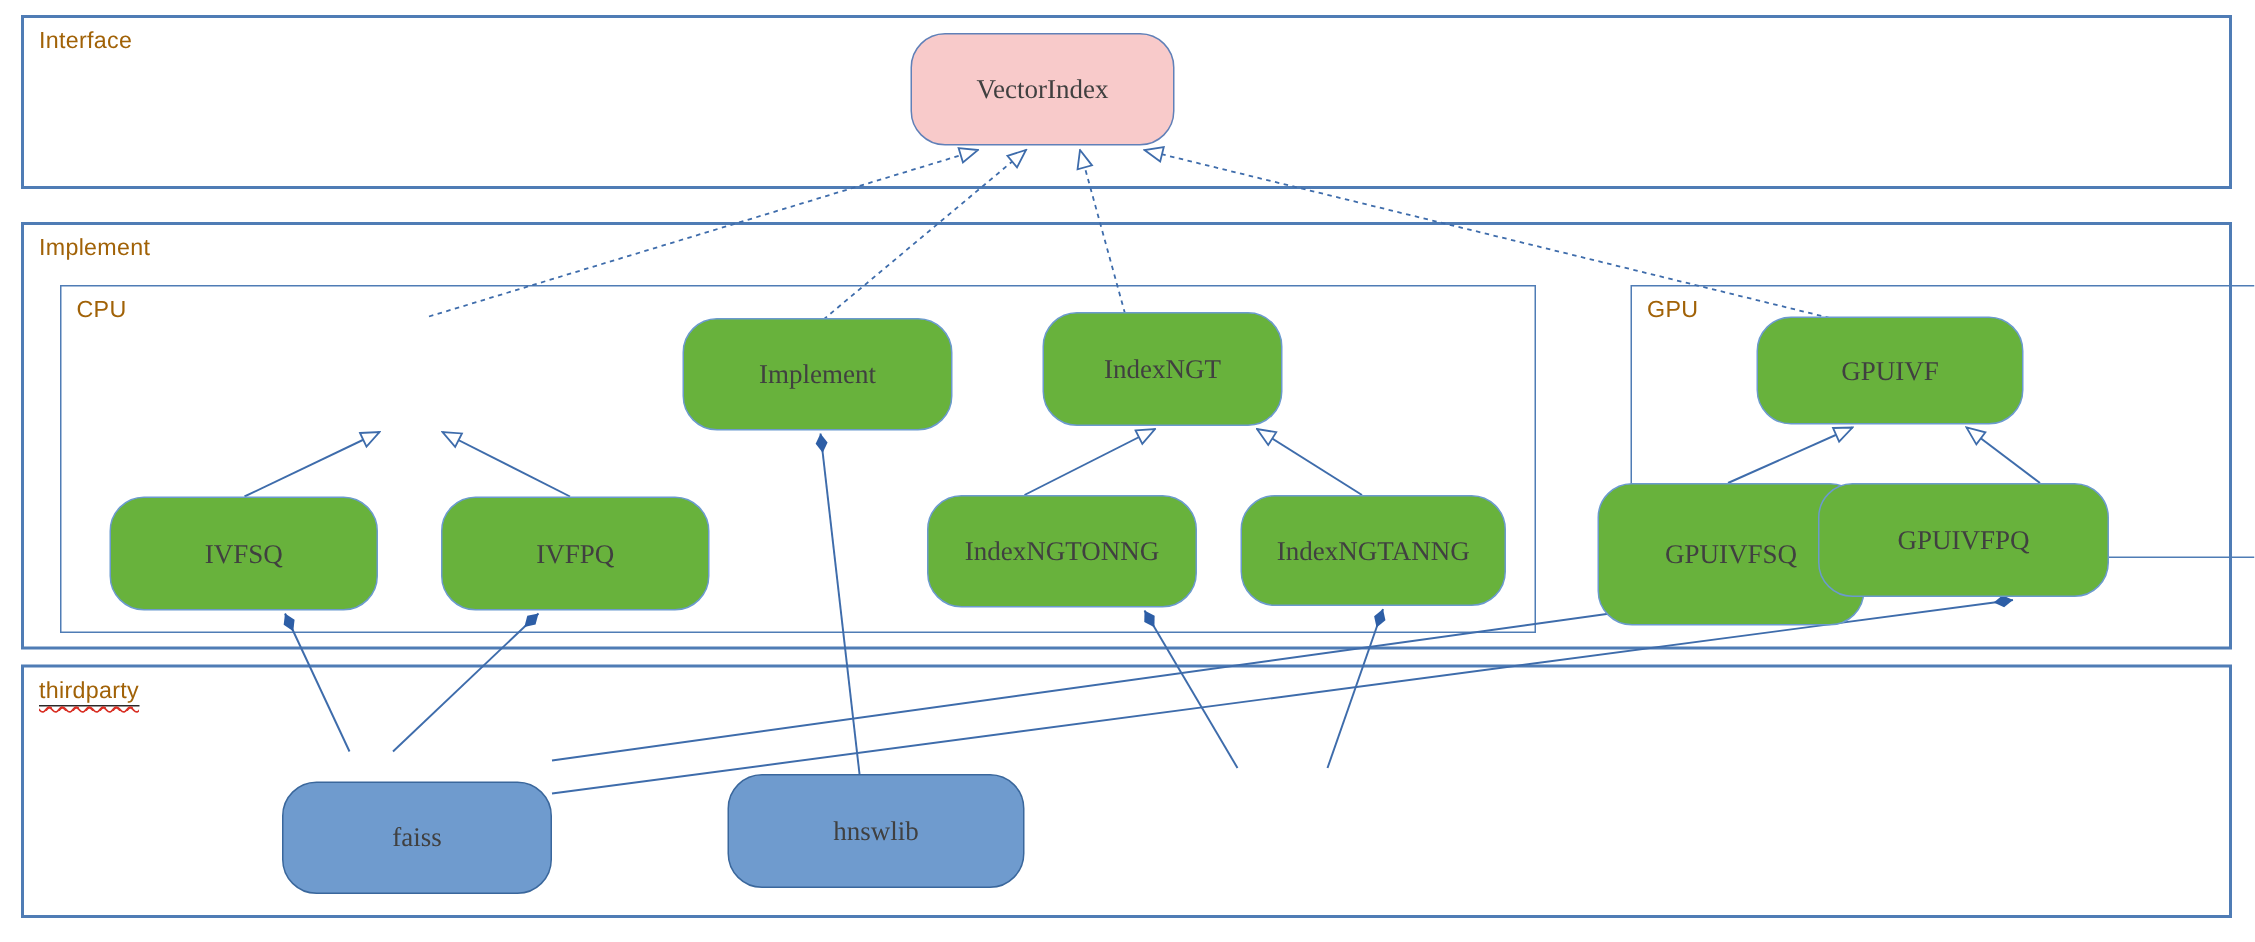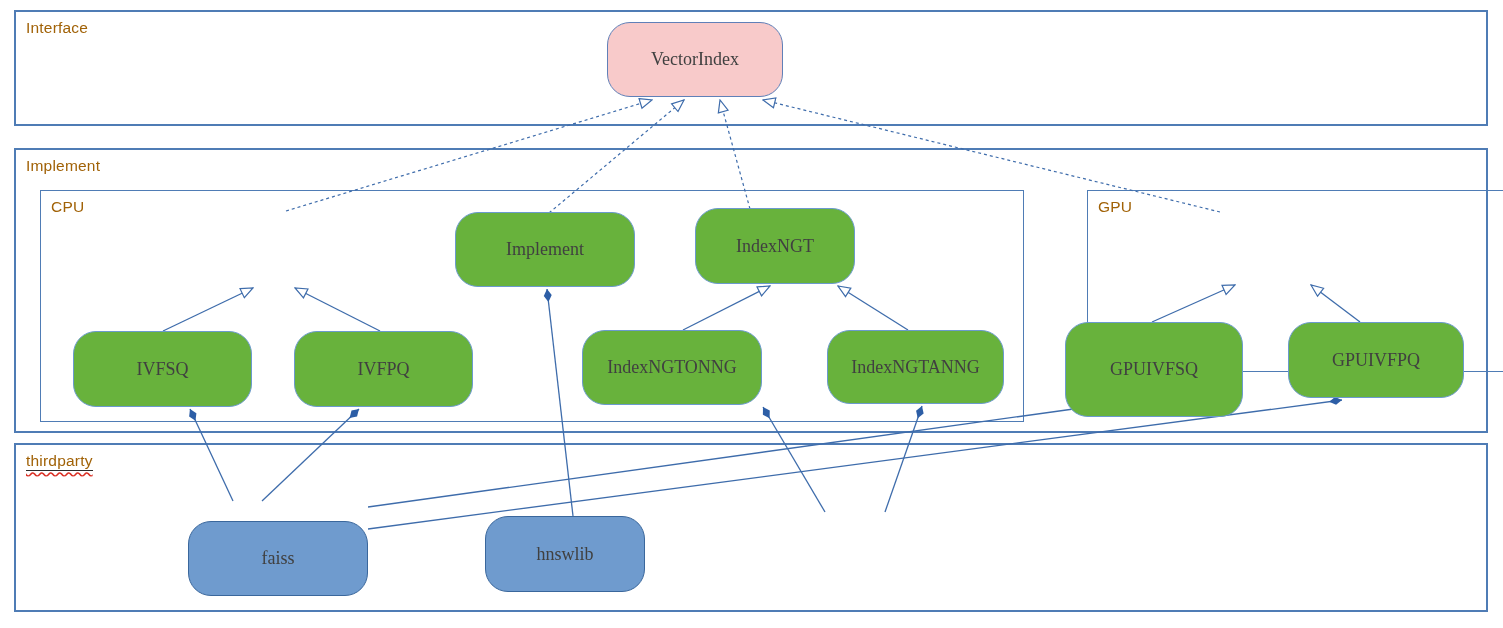--- a/index.html
+++ b/index.html
@@ -66,31 +66,34 @@
     </div>
     <div class="node" style="left: 679px; top: 208px; width: 160px; height: 76px; background: rgb(104, 178, 60); border: 1.5px solid rgb(107, 154, 206); margin-left: 16px;">
       <span>IndexNGT</span>
     </div>
     <div class="node" style="left: 73px; top: 331px; width: 179px; height: 76px; background: rgb(104, 178, 60); border: 1.5px solid rgb(107, 154, 206);">
       <span>IVFSQ</span>
     </div>
     <div class="node" style="left: 294px; top: 331px; width: 179px; height: 76px; background: rgb(104, 178, 60); border: 1.5px solid rgb(107, 154, 206);">
       <span>IVFPQ</span>
     </div>
-    <div class="node" style="left: 582px; top: 330px; width: 180px; height: 75px; background: rgb(104, 178, 60); border: 1.5px solid rgb(107, 154, 206);">
+    <div class="node" style="left: 618px; top: 330px; width: 180px; height: 75px; background: rgb(104, 178, 60); border: 1.5px solid rgb(107, 154, 206);">
       <span>IndexNGTONNG</span>
     </div>
     <div class="node" style="left: 827px; top: 330px; width: 177px; height: 74px; background: rgb(104, 178, 60); border: 1.5px solid rgb(107, 154, 206);">
       <span>IndexNGTANNG</span>
     </div>
+    <div class="node" style="left: 1171px; top: 211px; width: 178px; height: 72px; background: rgb(104, 178, 60); border: 1.5px solid rgb(107, 154, 206);">
+      <span>GPUIVF</span>
+    </div>
     <div class="node" style="left: 1065px; top: 322px; width: 178px; height: 95px; background: rgb(104, 178, 60); border: 1.5px solid rgb(107, 154, 206);">
       <span>GPUIVFSQ</span>
     </div>
-    <div class="node" style="left: 1288px; top: 322px; width: 176px; height: 76px; background: rgb(104, 178, 60); border: 1.5px solid rgb(107, 154, 206);">
+    <div class="node" style="left: 1212px; top: 322px; width: 194px; height: 76px; background: rgb(104, 178, 60); border: 1.5px solid rgb(107, 154, 206);">
       <span>GPUIVFPQ</span>
     </div>
     <div class="node" style="left: 188px; top: 501px; width: 180px; height: 75px; background: rgb(111, 155, 206); border: 1.5px solid rgb(58, 103, 156); margin-top: 20px;">
       <span>faiss</span>
     </div>
-    <div class="node" style="left: 485px; top: 516px; width: 160px; height: 76px; background: rgb(111, 155, 206); border: 1.5px solid rgb(58, 103, 156);">
+    <div class="node" style="left: 485px; top: 516px; width: 198px; height: 76px; background: rgb(111, 155, 206); border: 1.5px solid rgb(58, 103, 156);">
       <span>hnswlib</span>
     </div>
   </div>
 
 </body></html>

